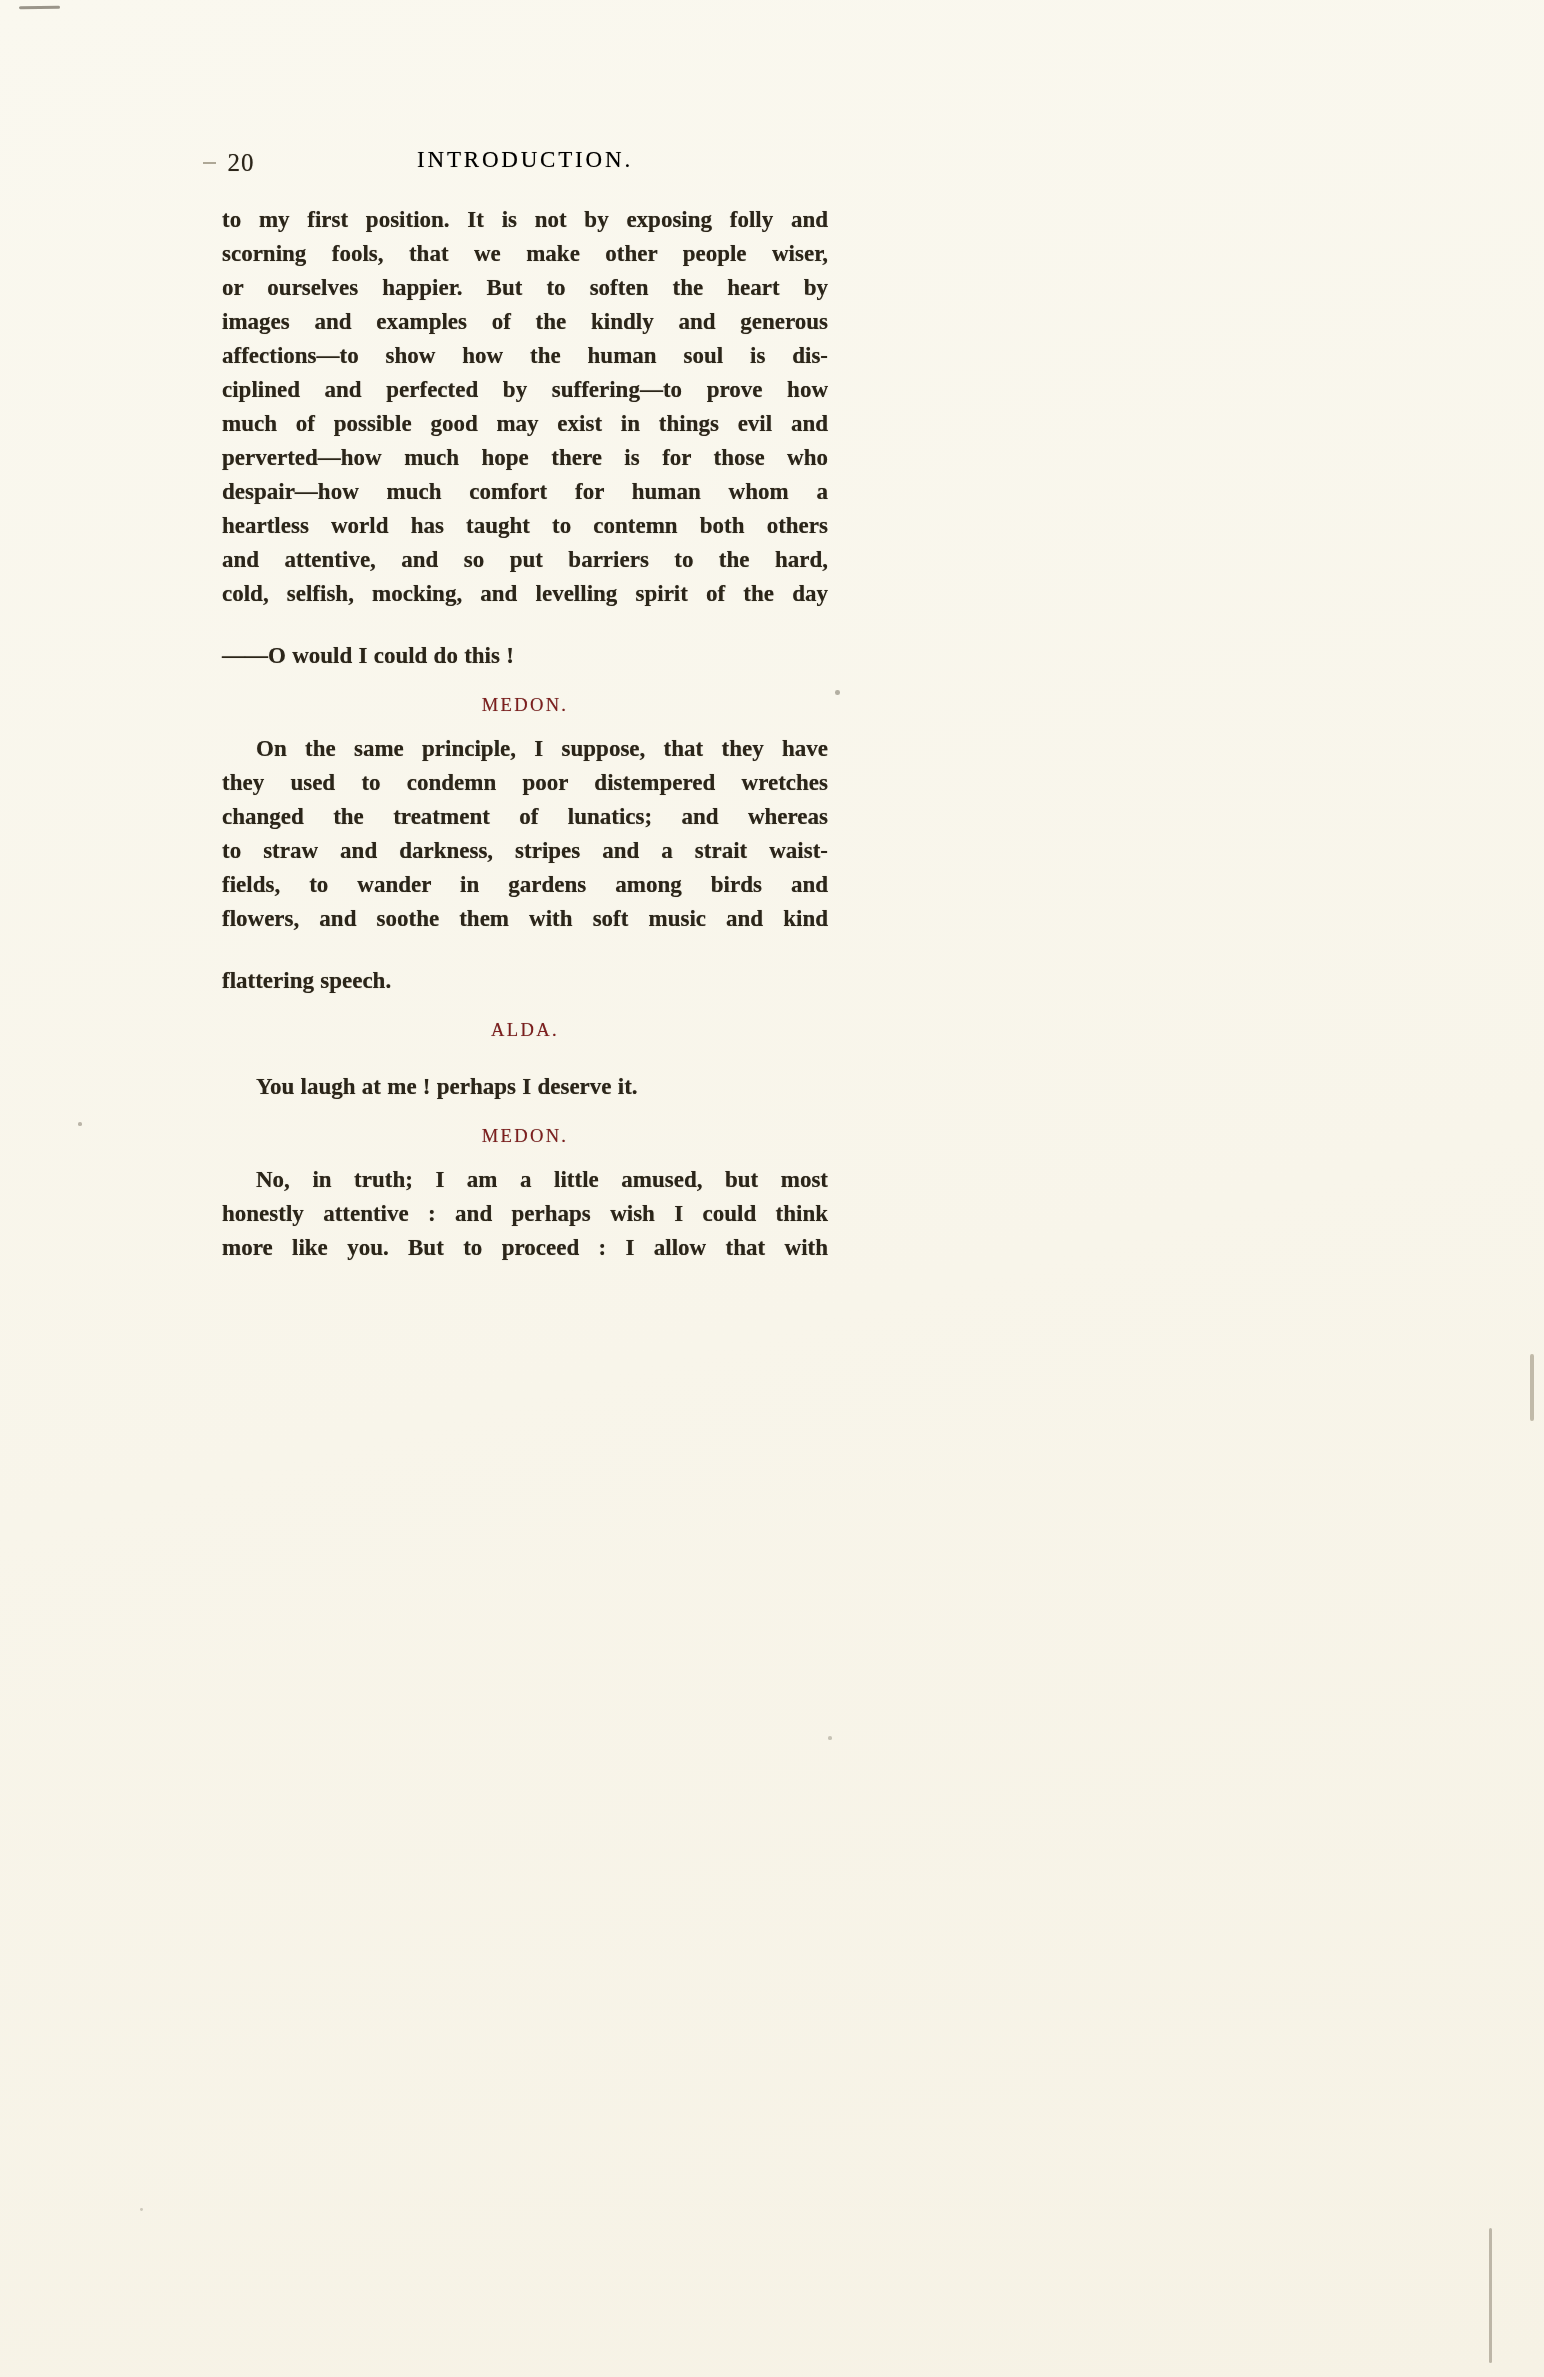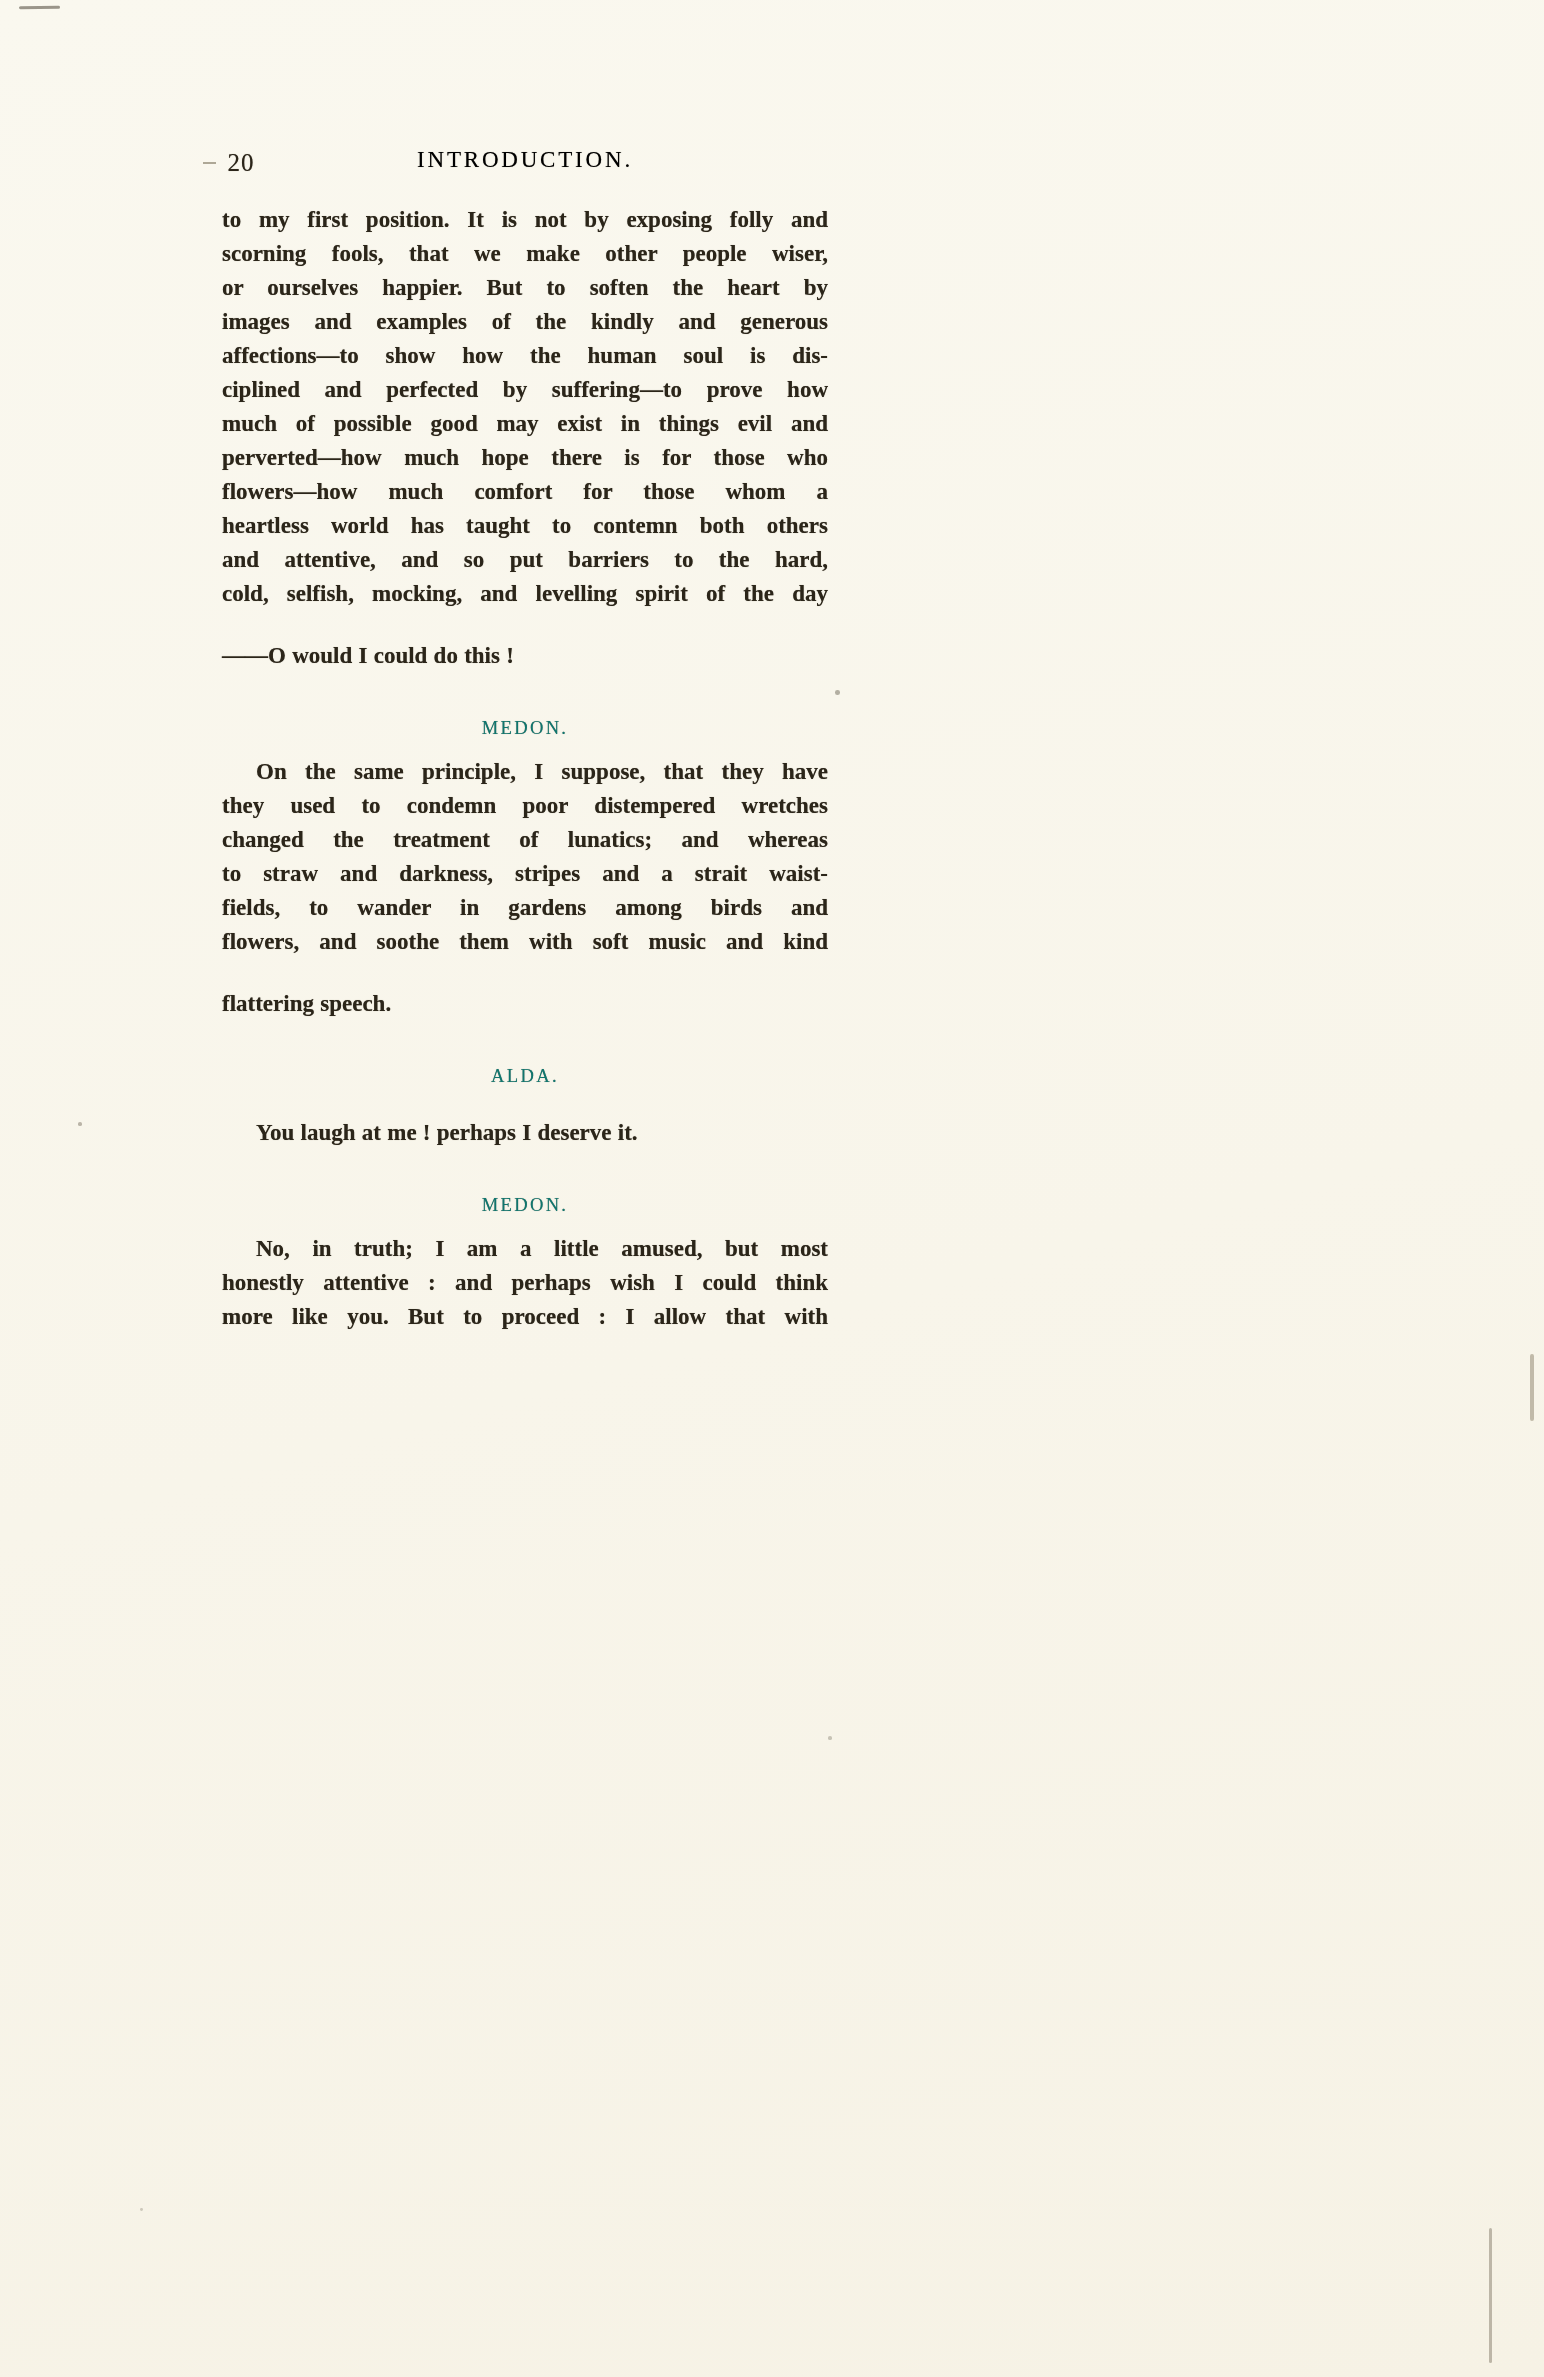--- a/index.html
+++ b/index.html
@@ -73,22 +73,22 @@
 
   .line.lastline { text-align-last: left; margin-top: 28px; }
 
   .line.firstline-indent { text-indent: 34px; }
 
   .speaker {
     text-align: center;
     font-size: 18.6px;
     letter-spacing: 2.3px;
     line-height: 24px;
-    margin: 43px 0 15px 0;
-    color: #0f766e;
+    margin: 20px 0 15px 0;
+    color: #7f1d1d;
     text-shadow: 0 0 0.7px rgba(43,37,25,0.5);
   }
 
   
   .speck {
     position: absolute;
     background: #6e6757;
     border-radius: 50%;
   }
   .speck.s1 { left: 835px;  top: 690px;  width: 4.7px; height: 4.7px; opacity: 0.5; }
@@ -150,21 +150,21 @@
   <div id="content">
       <div class="paragraph">
         <div class="line">to my first position.  It is not by exposing folly and</div>
         <div class="line">scorning fools, that we make other people wiser,</div>
         <div class="line">or ourselves happier.  But to soften the heart by</div>
         <div class="line">images and examples of the kindly and generous</div>
         <div class="line">affections—to show how the human soul is dis-</div>
         <div class="line">ciplined and perfected by suffering—to prove how</div>
         <div class="line">much of possible good may exist in things evil and</div>
         <div class="line">perverted—how much hope there is for those who</div>
-        <div class="line">flowers—how much comfort for those whom a</div>
+        <div class="line">despair—how much comfort for human whom a</div>
         <div class="line">heartless world has taught to contemn both others</div>
         <div class="line">and attentive, and so put barriers to the hard,</div>
         <div class="line">cold, selfish, mocking, and levelling spirit of the day</div>
         <div class="line lastline">——O would I could do this !</div>
       </div>
       <div class="speaker">MEDON.</div>
       <div class="paragraph">
         <div class="line firstline-indent">On the same principle, I suppose, that they have</div>
         <div class="line">they used to condemn poor distempered wretches</div>
         <div class="line">changed the treatment of lunatics; and whereas</div>

